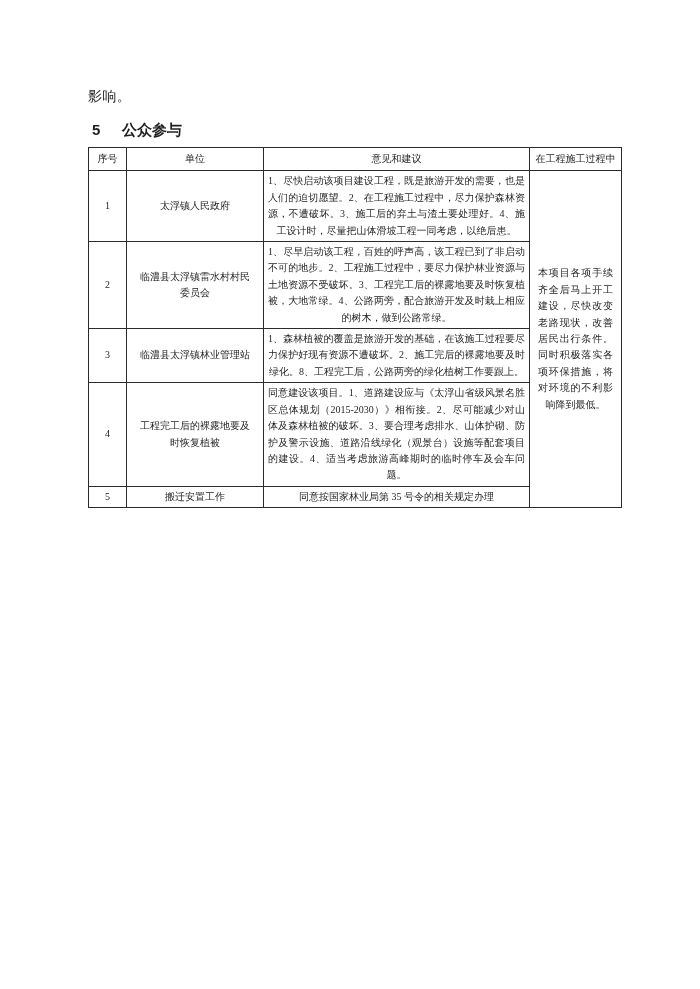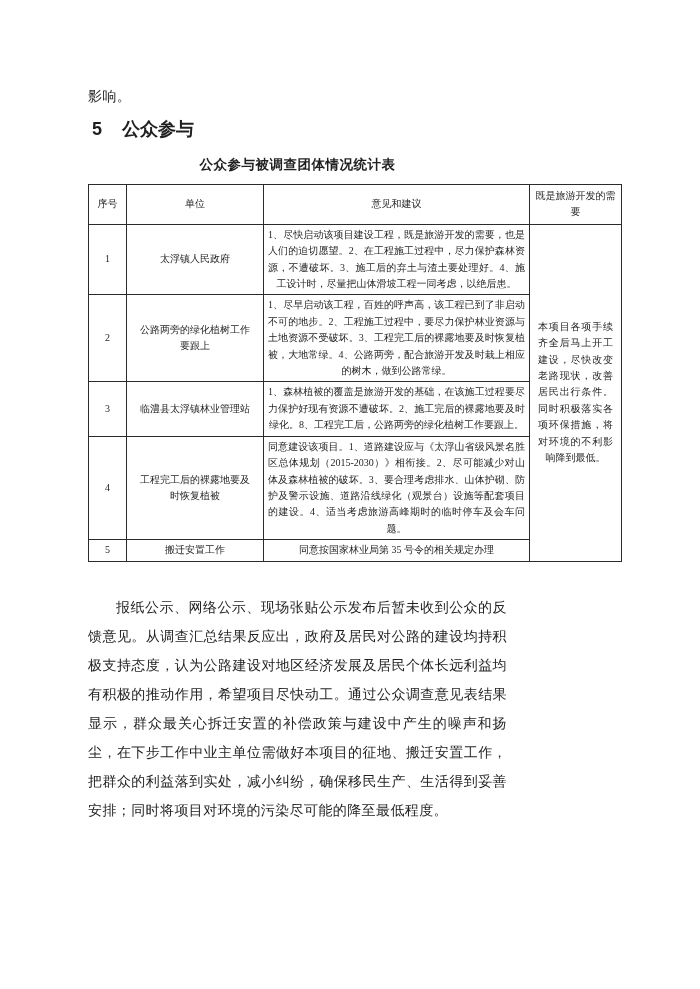--- a/index.html
+++ b/index.html
@@ -19,21 +19,21 @@
     font-size: 14px;
     line-height: 29px;
     margin: 0;
     text-align: justify;
     letter-spacing: 0.4px;
   }
   .indent { text-indent: 2em; }
   .section-heading {
     font-family: "Liberation Sans", "DejaVu Sans", sans-serif;
     font-weight: bold;
-    font-size: 18px;
+    font-size: 15px;
     line-height: 29px;
     margin: 4px 0 3px 4px;
   }
   .section-number { display: inline-block; min-width: 30px; }
   .table-title {
     font-family: "Liberation Sans", "DejaVu Sans", sans-serif;
     font-weight: bold;
     font-size: 13.5px;
     text-align: center;
     margin: 12px 0 10px 0;
@@ -74,62 +74,60 @@
 </head>
 <body>
 
 <div class="page">
 
   <p class="body-text">影响。</p>
 
   <h2 class="section-heading"><span class="section-number">5</span><span>公众参与</span></h2>
 
 
-  <div class="table-title">公众参与被调查团体情况统计表</div>
 
   <table class="survey">
     <colgroup>
       <col style="width:38px">
         <col style="width:137px">
         <col style="width:266px">
         <col style="width:92px">
     </colgroup>
     <thead>
       <tr>
         <th>序号</th>
         <th>单位</th>
         <th>意见和建议</th>
-        <th>既是旅游开发的需要</th>
+        <th>在工程施工过程中</th>
       </tr>
     </thead>
     <tbody>
       <tr>
         <td class="c-no">1</td>
         <td class="c-unit">太浮镇人民政府</td>
         <td class="c-op">1、尽快启动该项目建设工程，既是旅游开发的需要，也是人们的迫切愿望。2、在工程施工过程中，尽力保护森林资源，不遭破坏。3、施工后的弃土与渣土要处理好。4、施工设计时，尽量把山体滑坡工程一同考虑，以绝后患。</td>
         <td class="c-resp" rowspan="5">本项目各项手续齐全后马上开工建设，尽快改变老路现状，改善居民出行条件。同时积极落实各项环保措施，将对环境的不利影响降到最低。</td>
       </tr>
       <tr>
         <td class="c-no">2</td>
-        <td class="c-unit">公路两旁的绿化植树工作要跟上</td>
+        <td class="c-unit">临澧县太浮镇雷水村村民委员会</td>
         <td class="c-op">1、尽早启动该工程，百姓的呼声高，该工程已到了非启动不可的地步。2、工程施工过程中，要尽力保护林业资源与土地资源不受破坏。3、工程完工后的裸露地要及时恢复植被，大地常绿。4、公路两旁，配合旅游开发及时栽上相应的树木，做到公路常绿。</td>
       </tr>
       <tr>
         <td class="c-no">3</td>
         <td class="c-unit">临澧县太浮镇林业管理站</td>
         <td class="c-op">1、森林植被的覆盖是旅游开发的基础，在该施工过程要尽力保护好现有资源不遭破坏。2、施工完后的裸露地要及时绿化。8、工程完工后，公路两旁的绿化植树工作要跟上。</td>
       </tr>
       <tr>
         <td class="c-no">4</td>
         <td class="c-unit">工程完工后的裸露地要及时恢复植被</td>
         <td class="c-op">同意建设该项目。1、道路建设应与《太浮山省级风景名胜区总体规划（2015-2030）》相衔接。2、尽可能减少对山体及森林植被的破坏。3、要合理考虑排水、山体护砌、防护及警示设施、道路沿线绿化（观景台）设施等配套项目的建设。4、适当考虑旅游高峰期时的临时停车及会车问题。</td>
       </tr>
       <tr>
         <td class="c-no">5</td>
         <td class="c-unit">搬迁安置工作</td>
         <td class="c-op">同意按国家林业局第 35 号令的相关规定办理</td>
       </tr>
     </tbody>
   </table>
 
-  <p class="body-text indent closing">报纸公示、网络公示、现场张贴公示发布后暂未收到公众的反馈意见。从调查汇总结果反应出，政府及居民对公路的建设均持积极支持态度，认为公路建设对地区经济发展及居民个体长远利益均有积极的推动作用，希望项目尽快动工。通过公众调查意见表结果显示，群众最关心拆迁安置的补偿政策与建设中产生的噪声和扬尘，在下步工作中业主单位需做好本项目的征地、搬迁安置工作，把群众的利益落到实处，减小纠纷，确保移民生产、生活得到妥善安排；同时将项目对环境的污染尽可能的降至最低程度。</p>
 
 </div>
 
 </body></html>

